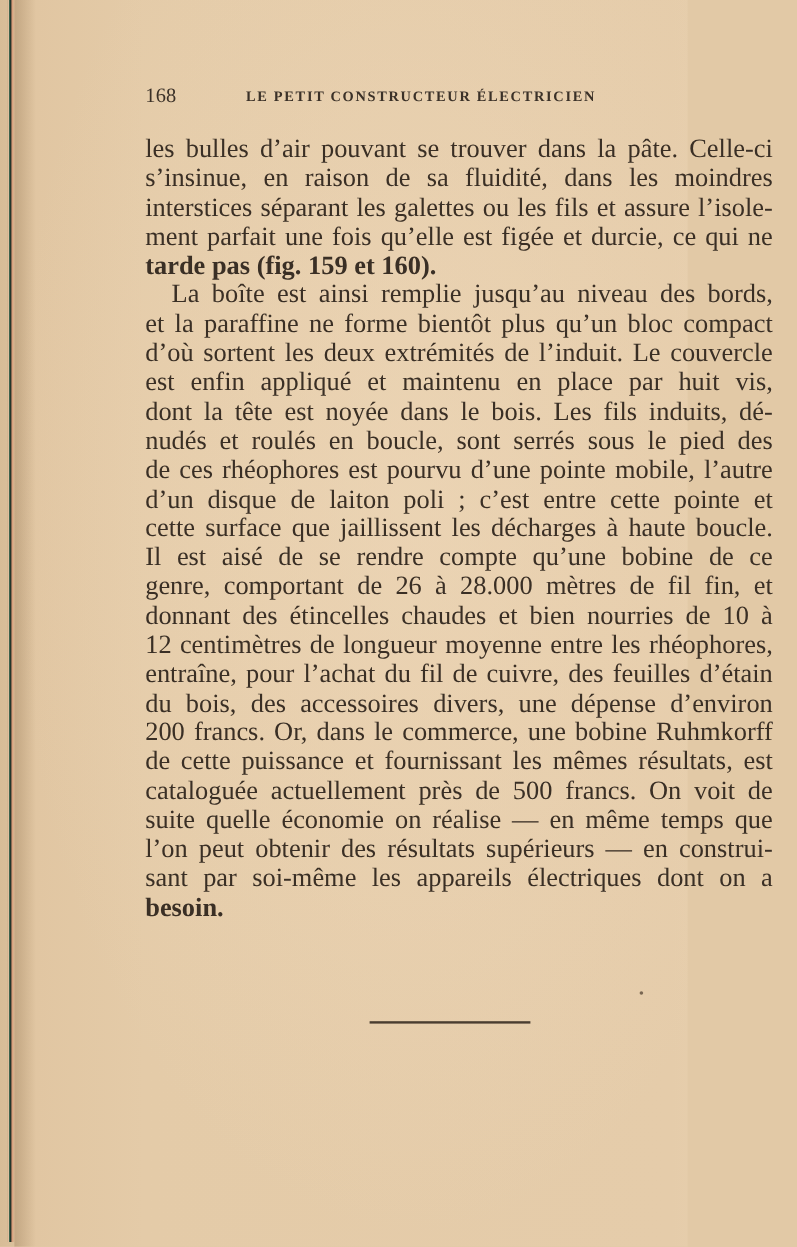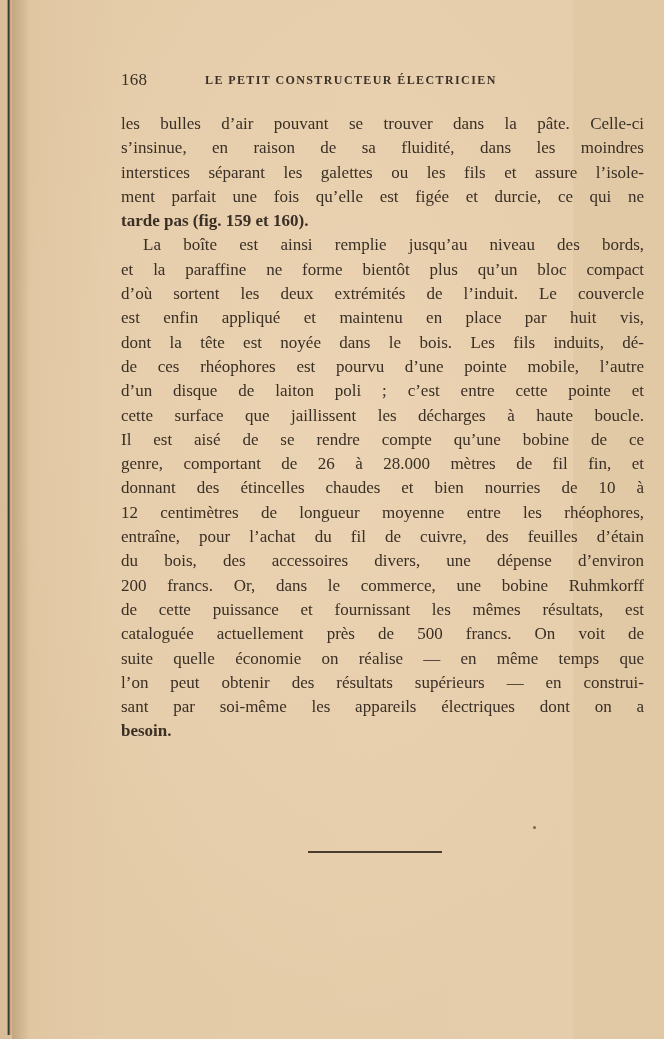--- a/index.html
+++ b/index.html
@@ -36,21 +36,21 @@
       position: absolute; left: 84px; top: 3px;
       font-size: 12px; font-weight: bold; letter-spacing: 1.4px;
       color: #3b3128; font-variant: small-caps;
       font-family: "Liberation Serif", serif;
       white-space: nowrap;
       text-align: right;
     }
     .body-text {
       position: absolute; left: 121px; top: 112px; width: 523px;
       font-family: "Liberation Serif", serif;
-      font-size: 17px; line-height: 24.3px;
+      font-size: 22px; line-height: 24.3px;
       color: #3a2f25;
     }
     .line {
       display: block; white-space: nowrap;
       text-align: justify; text-align-last: justify;
       height: 24.3px;
     }
     .line.last { text-align-last: left; font-weight: bold; }
     .line.indent { padding-left: 22px; }
     .rule {
@@ -75,20 +75,21 @@
     <span class="line">les bulles d’air pouvant se trouver dans la pâte. Celle-ci</span>
     <span class="line">s’insinue, en raison de sa fluidité, dans les moindres</span>
     <span class="line">interstices séparant les galettes ou les fils et assure l’isole-</span>
     <span class="line">ment parfait une fois qu’elle est figée et durcie, ce qui ne</span>
     <span class="line last">tarde pas (fig. 159 et 160).</span>
     <span class="line indent">La boîte est ainsi remplie jusqu’au niveau des bords,</span>
     <span class="line">et la paraffine ne forme bientôt plus qu’un bloc compact</span>
     <span class="line">d’où sortent les deux extrémités de l’induit. Le couvercle</span>
     <span class="line">est enfin appliqué et maintenu en place par huit vis,</span>
     <span class="line">dont la tête est noyée dans le bois. Les fils induits, dé-</span>
+    <span class="line">nudés et roulés en boucle, sont serrés sous le pied des</span>
     <span class="line">de ces rhéophores est pourvu d’une pointe mobile, l’autre</span>
     <span class="line">d’un disque de laiton poli ; c’est entre cette pointe et</span>
     <span class="line">cette surface que jaillissent les décharges à haute boucle.</span>
     <span class="line">Il est aisé de se rendre compte qu’une bobine de ce</span>
     <span class="line">genre, comportant de 26 à 28.000 mètres de fil fin, et</span>
     <span class="line">donnant des étincelles chaudes et bien nourries de 10 à</span>
     <span class="line">12 centimètres de longueur moyenne entre les rhéophores,</span>
     <span class="line">entraîne, pour l’achat du fil de cuivre, des feuilles d’étain</span>
     <span class="line">du bois, des accessoires divers, une dépense d’environ</span>
     <span class="line">200 francs. Or, dans le commerce, une bobine Ruhmkorff</span>

